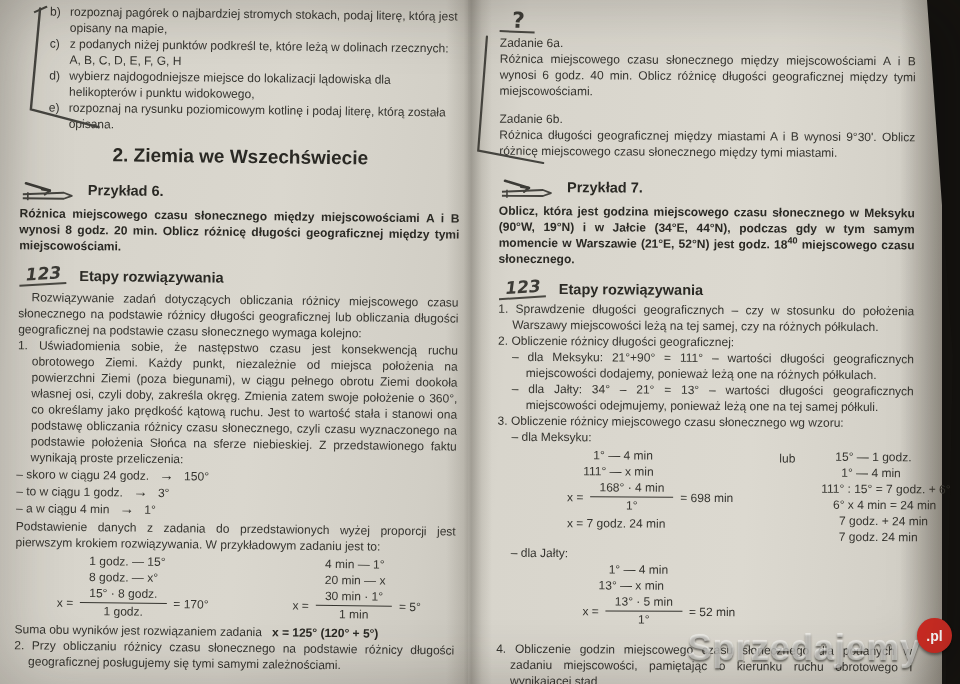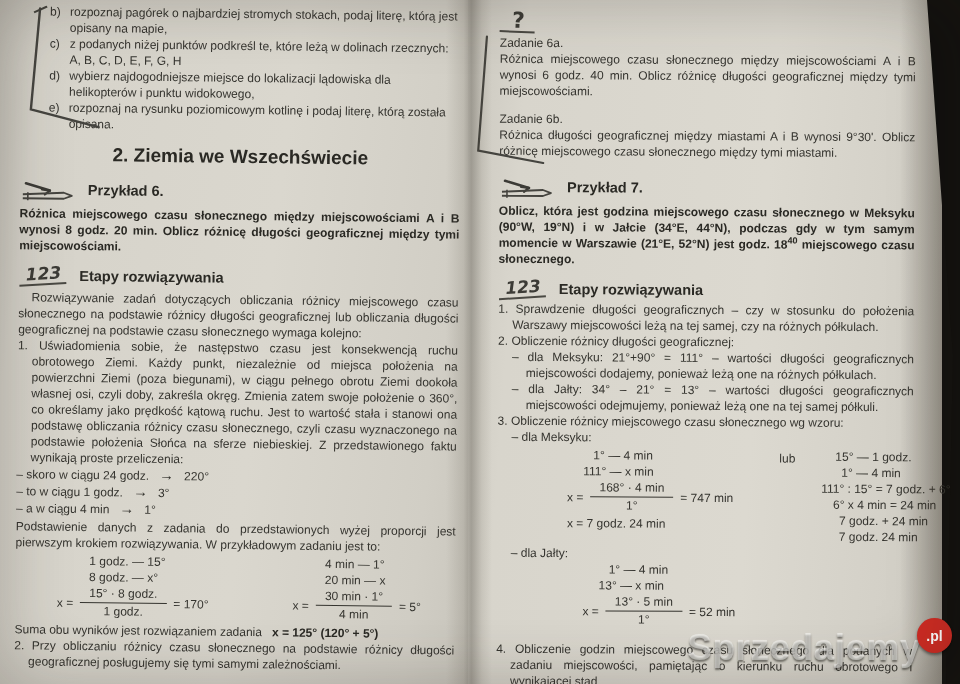--- a/index.html
+++ b/index.html
@@ -137,21 +137,21 @@
           </span>
         <span class="sec-title">Etapy rozwiązywania</span>
       </div>
 
       <p class="just gap4" style="text-indent:13px;">Rozwiązywanie zadań dotyczących obliczania różnicy miejscowego czasu słonecznego na podstawie różnicy długości geograficznej lub obliczania długości geograficznej na podstawie czasu słonecznego wymaga kolejno:</p>
       <p class="just hang">1. Uświadomienia sobie, że następstwo czasu jest konsekwencją ruchu obrotowego Ziemi. Każdy punkt, niezależnie od miejsca położenia na powierzchni Ziemi (poza biegunami), w ciągu pełnego obrotu Ziemi dookoła własnej osi, czyli doby, zakreśla okręg. Zmienia zatem swoje położenie o 360°, co określamy jako prędkość kątową ruchu. Jest to wartość stała i stanowi ona podstawę obliczania różnicy czasu słonecznego, czyli czasu wyznaczonego na podstawie położenia Słońca na sferze niebieskiej. Z przedstawionego faktu wynikają proste przeliczenia:</p>
 
       <div class="conv">
         <span>– skoro w ciągu 24 godz.</span>
         <span class="arrow">→</span>
-        <span>220°</span>
+        <span>150°</span>
       </div>
       <div class="conv">
         <span>– to w ciągu 1 godz.</span>
         <span class="arrow">→</span>
         <span>3°</span>
       </div>
       <div class="conv">
         <span>– a w ciągu 4 min</span>
         <span class="arrow">→</span>
         <span>1°</span>
@@ -172,21 +172,21 @@
             <span>= 170°</span>
           </div>
         </div>
         <div class="prop2">
           <div class="prow">4 min — 1°</div>
           <div class="prow">20 min — x</div>
           <div class="peq">
             <span>x =</span>
             <span class="frac sp">
               <span class="fn">30 min · 1°</span>
-              <span class="fd">4 min</span>
+              <span class="fd">1 min</span>
             </span>
             <span>= 5°</span>
           </div>
         </div>
       </div>
 
       <div class="sum-row">
         <span>Suma obu wyników jest rozwiązaniem zadania</span>
         <span class="b eq">x = 125° (120° + 5°)</span>
       </div>
@@ -245,21 +245,21 @@
       <div class="mex">
         <div class="mex-c1">
           <div class="ml26">1° — 4 min</div>
           <div class="ml16">111° — x min</div>
           <div class="peq">
             <span>x =</span>
             <span class="frac sp">
               <span class="fn">168° · 4 min</span>
               <span class="fd">1°</span>
             </span>
-            <span>= 747 min</span>
+            <span>= 698 min</span>
           </div>
           <div style="margin-top:2px;">x = 7 godz. 24 min</div>
         </div>
         <div class="mex-lub">lub</div>
         <div class="mex-c2">
           <div class="ml14">15° — 1 godz.</div>
           <div class="ml20">1° — 4 min</div>
           <div>111° : 15° = 7 godz. + 6°</div>
           <div class="ml12">6° x 4 min = 24 min</div>
           <div class="ml18">7 godz. + 24 min</div>

